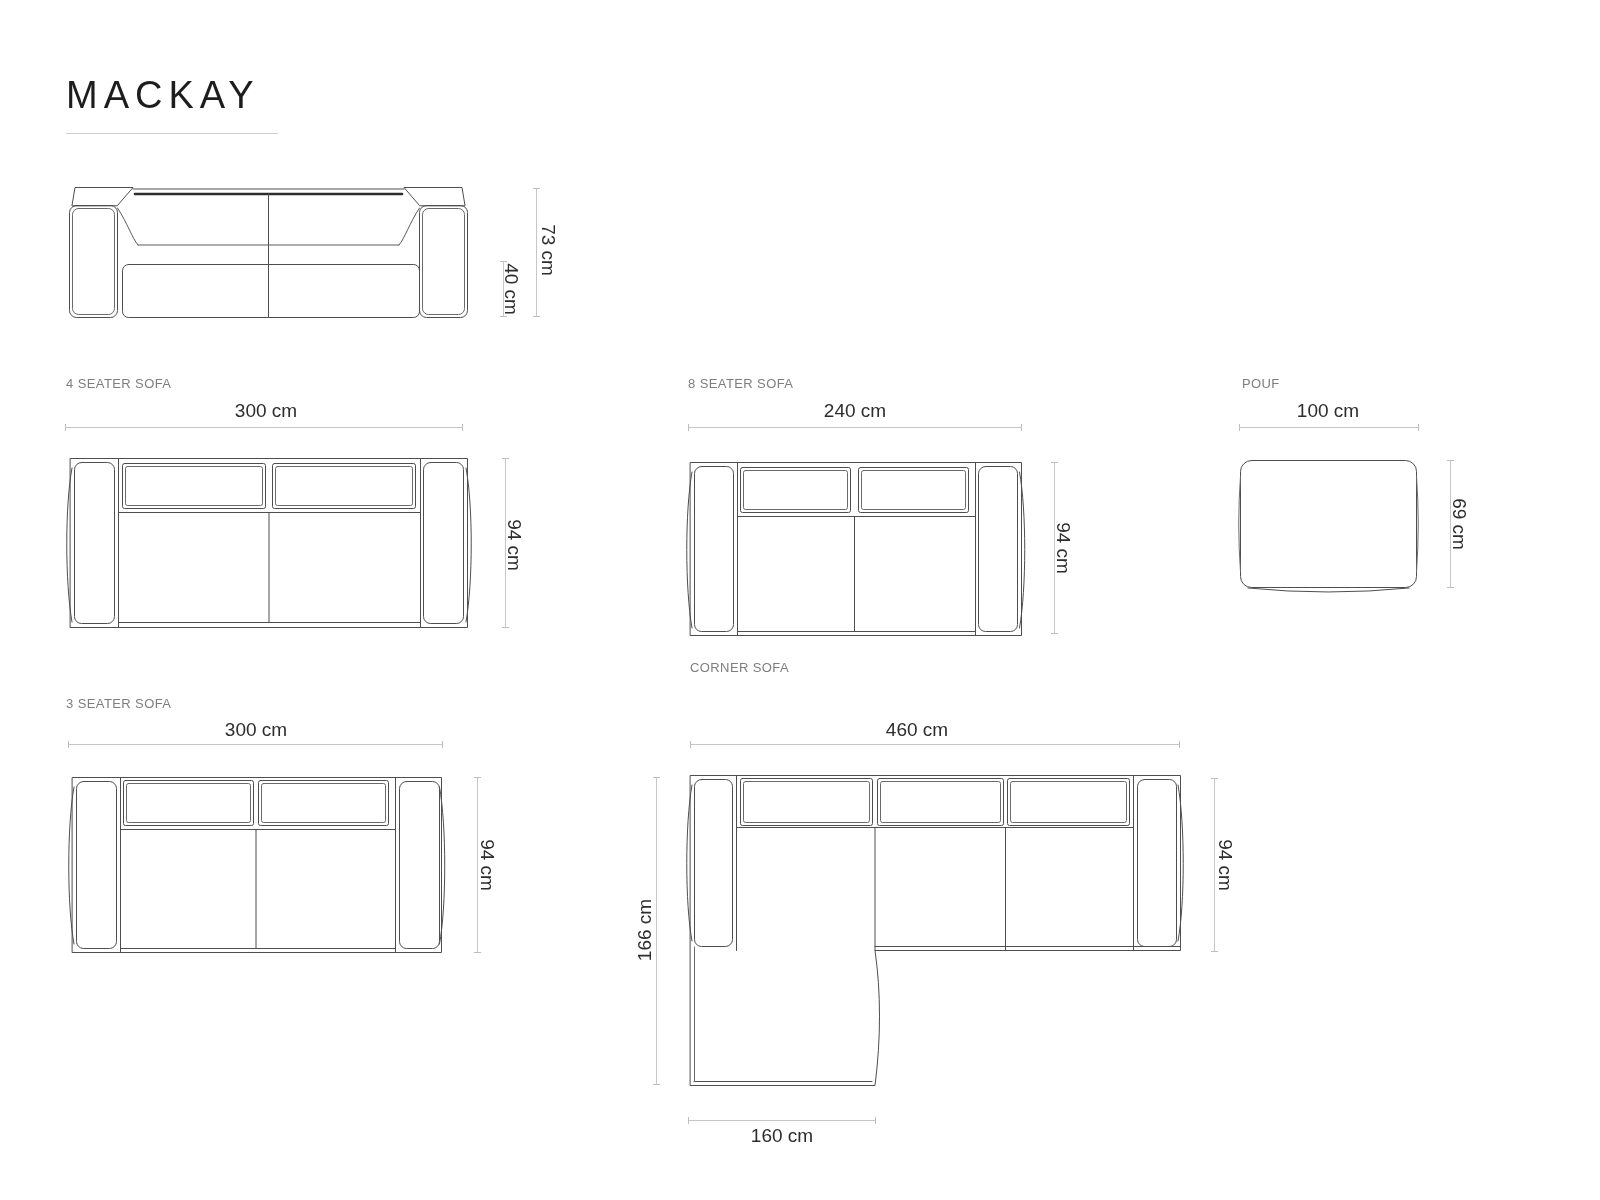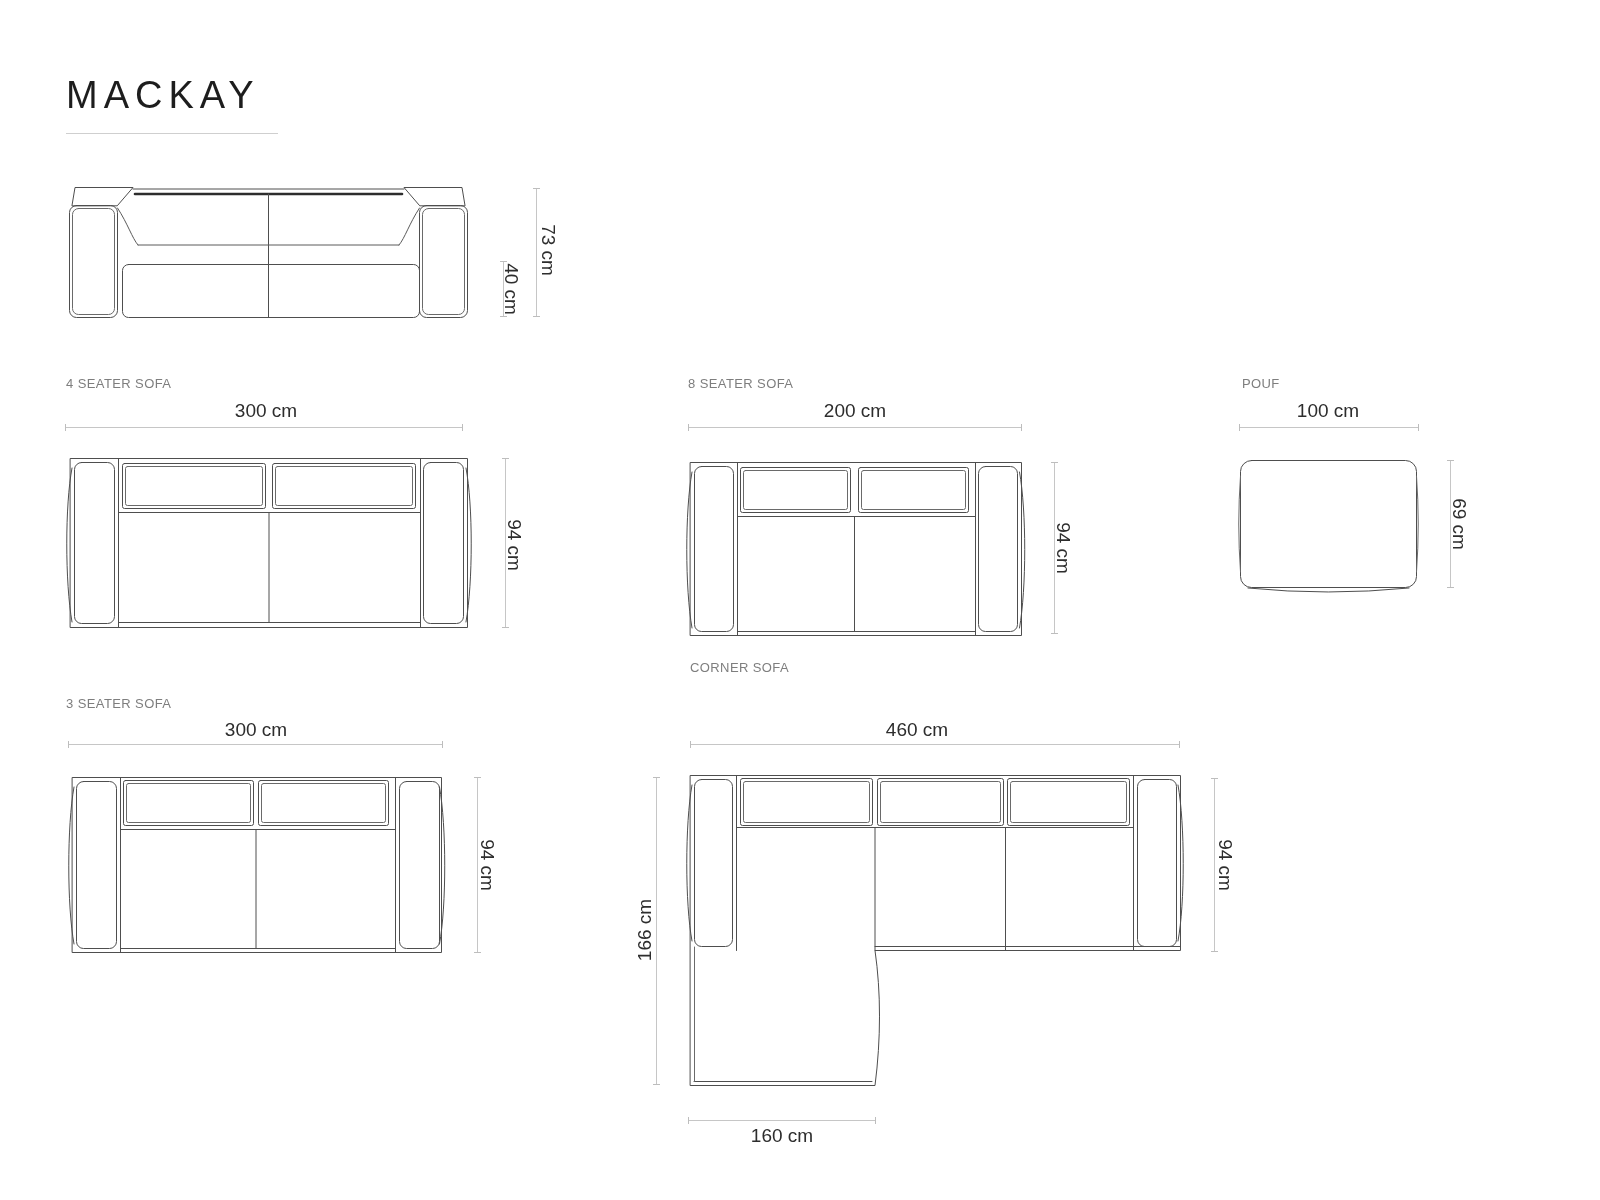--- a/index.html
+++ b/index.html
@@ -103,21 +103,21 @@
         <path d="M 56.5,62.5 H 358.5"></path>
         <path d="M 207,62.5 V 172.5"></path>
         <path d="M 56.5,172.5 H 358.5"></path>
       </g>
     </g>
   </svg>
   <div class="vdim" style="left:505px;top:458px;height:170px"></div>
   <div class="dim-text rot-cw" style="left:514px;top:545px">94 cm</div>
 
   <div class="sec-label" style="left:688px;top:376px">8 SEATER SOFA</div>
-  <div class="dim-text" style="left:855px;top:411px">200 cm</div>
+  <div class="dim-text" style="left:855px;top:411px">240 cm</div>
   <div class="hdim" style="left:688px;top:427px;width:334px"></div>
   <svg class="art" style="left:682px;top:454px" width="348" height="190" viewBox="0 0 348 190">
     <g fill="none" stroke="#4e4e4e" stroke-width="1" stroke-linejoin="round" stroke-linecap="round">
       <rect x="8.5" y="8.5" width="331" height="173"></rect>
       <path d="M 55.5,8.5 V 181.5"></path>
       <path d="M 293.5,8.5 V 181.5"></path>
       <g>
         <rect x="12.5" y="12.5" width="39" height="165" rx="7"></rect>
         <path d="M 10,18 C 3,57 3,134 10,174"></path>
       </g>

